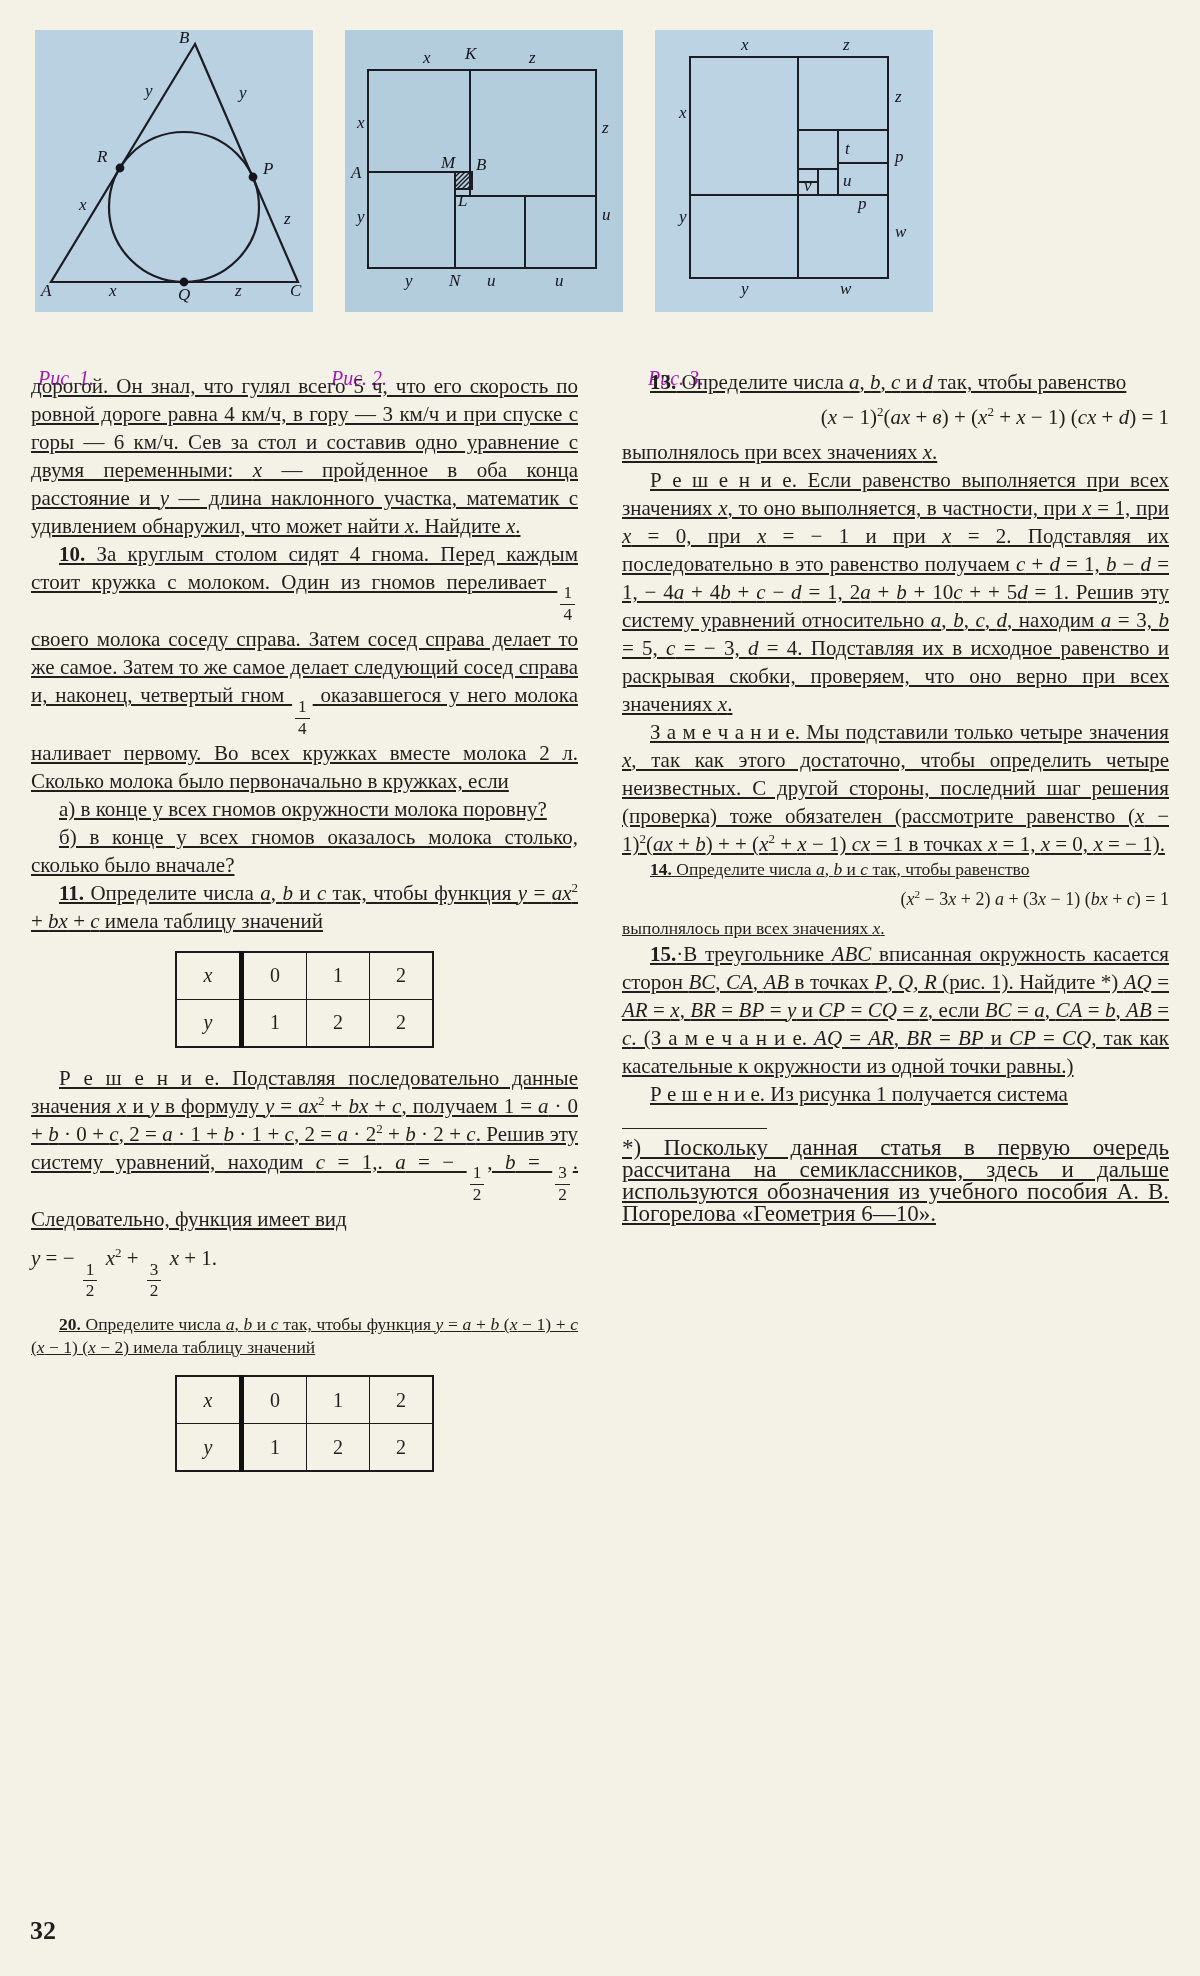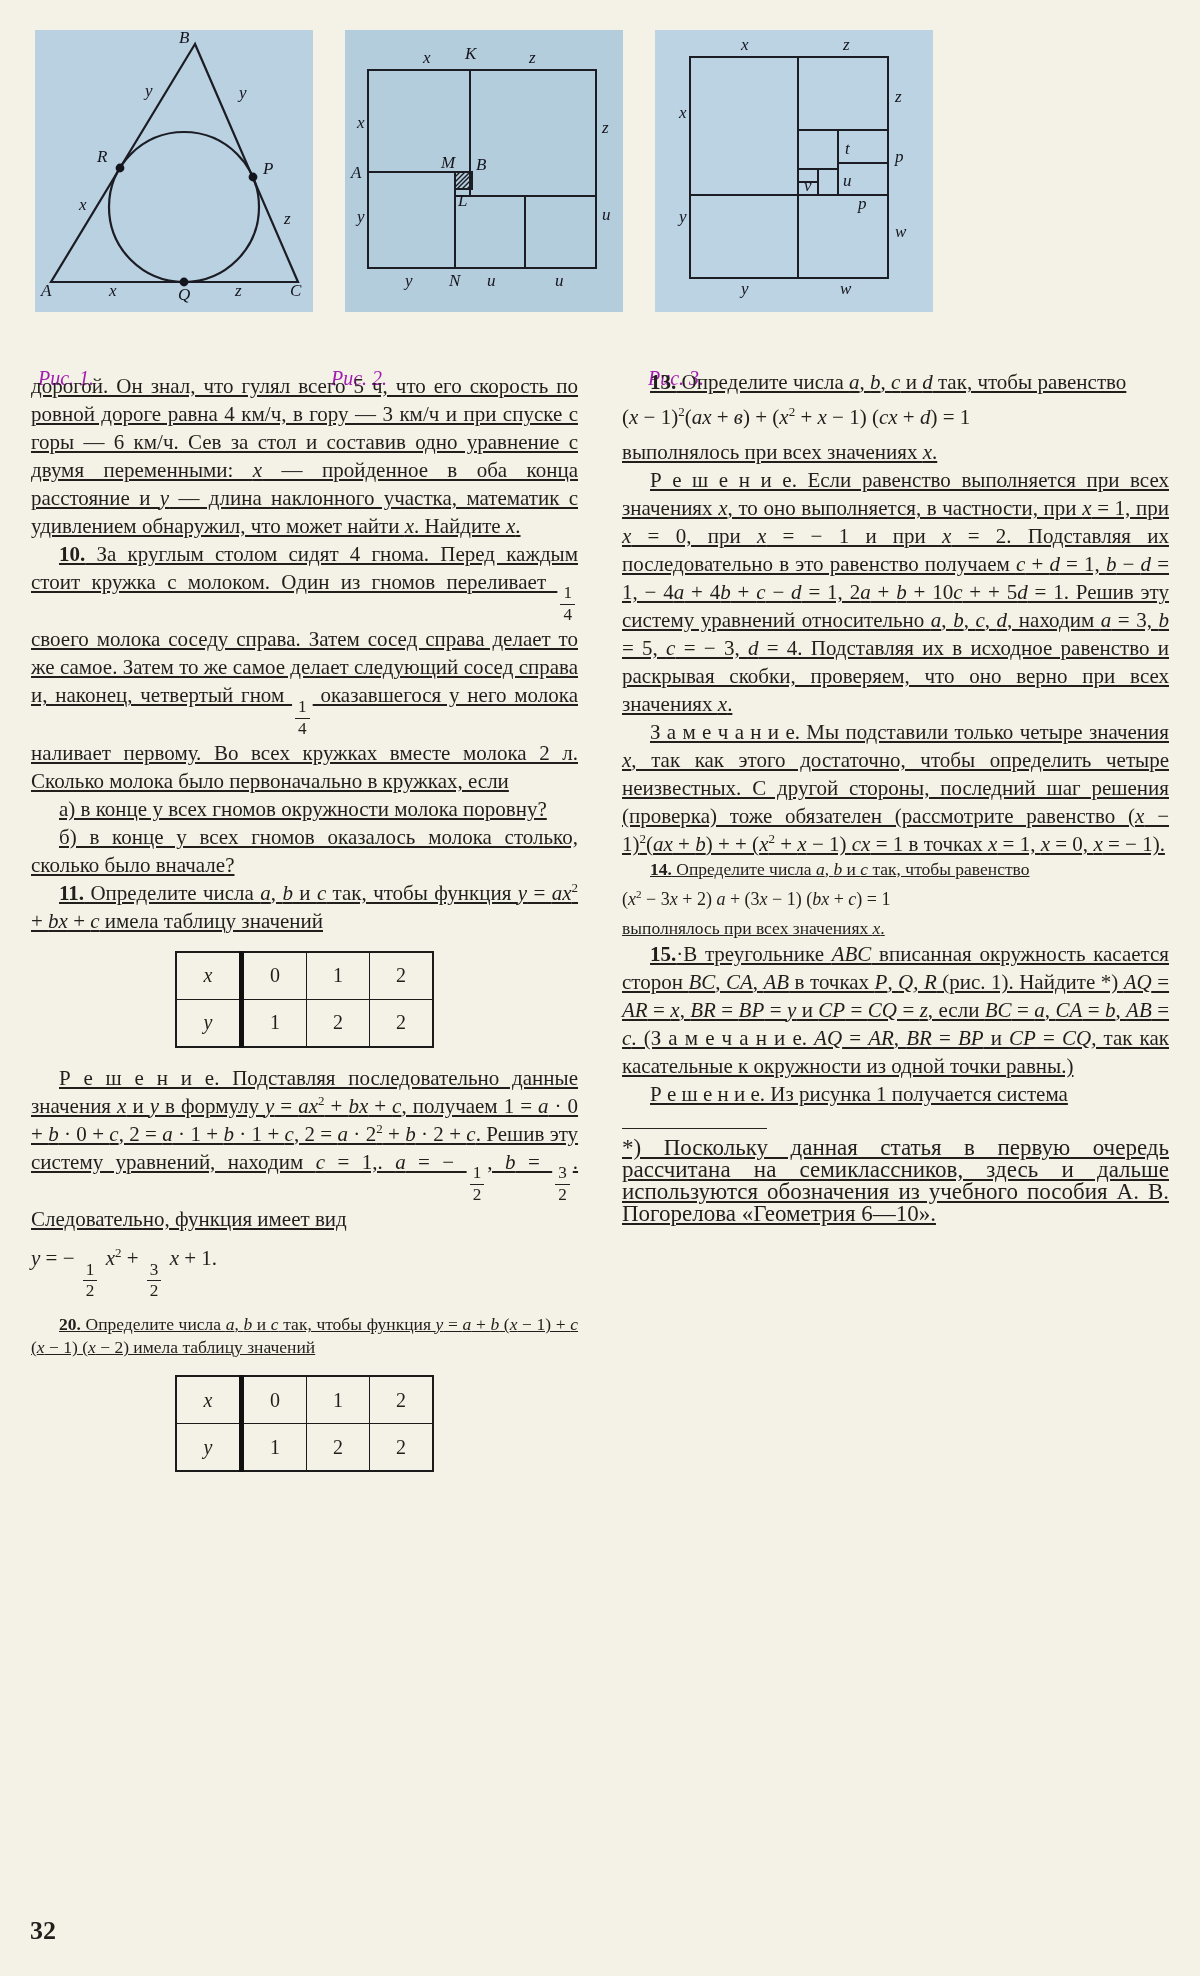--- a/index.html
+++ b/index.html
@@ -13,21 +13,21 @@
   .figbox text{font-family:"Liberation Serif",serif;font-style:italic;font-size:17px;fill:#14141c;}
   .fl{stroke:#1c1c24;fill:none;}
   .caption{position:absolute;top:338px;font-style:italic;font-size:20px;color:#a21caf;margin-top:29px;}
   #cap1{left:38px;} #cap2{left:331px;} #cap3{left:648px;text-align:center;}
   .col{position:absolute;width:547px;}
   .col-left{left:31px;top:372px;}
   .col-right{left:622px;top:368px;}
   .p{margin:0;font-size:21px;line-height:28px;text-align:justify;text-indent:28px;text-decoration:underline;}
   .p.noindent{text-indent:0;}
   .p.small{font-size:17.5px;line-height:23px;}
-  .eq{font-size:21px;line-height:30px;text-align:left;margin:6px 0 6px 0;}
+  .eq{font-size:21px;line-height:30px;text-align:right;margin:6px 0 6px 0;}
   .eq.small{font-size:18px;line-height:24px;}
   .eq.eq-left{text-align:left;margin:10px 0 12px 0;}
   sup{font-size:0.62em;line-height:0;}
   .frac{display:inline-flex;flex-direction:column;align-items:center;vertical-align:-0.55em;
         line-height:1.1;font-size:0.82em;margin:0 3px;text-indent:0;font-style:normal;}
   .frac .nu{border-bottom:1.4px solid #222;padding:0 3px 1px 3px;}
   .frac .de{padding-top:1px;}
   .vtable{border-collapse:collapse;margin:16px auto 16px auto;background:transparent;}
   .vtable td{width:62px;height:46px;border:1.8px solid #1b1b1b;text-align:center;
              font-size:20px;padding:0;}

